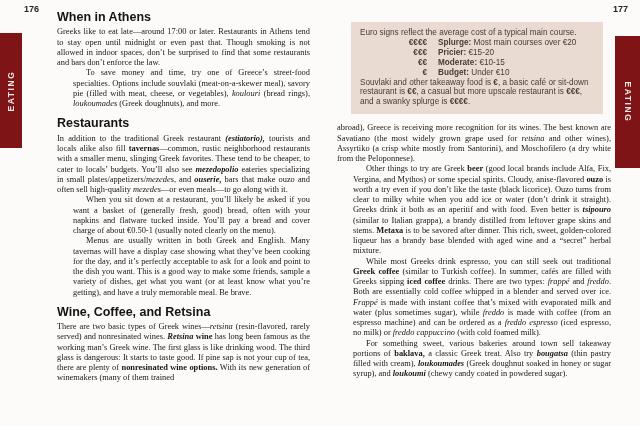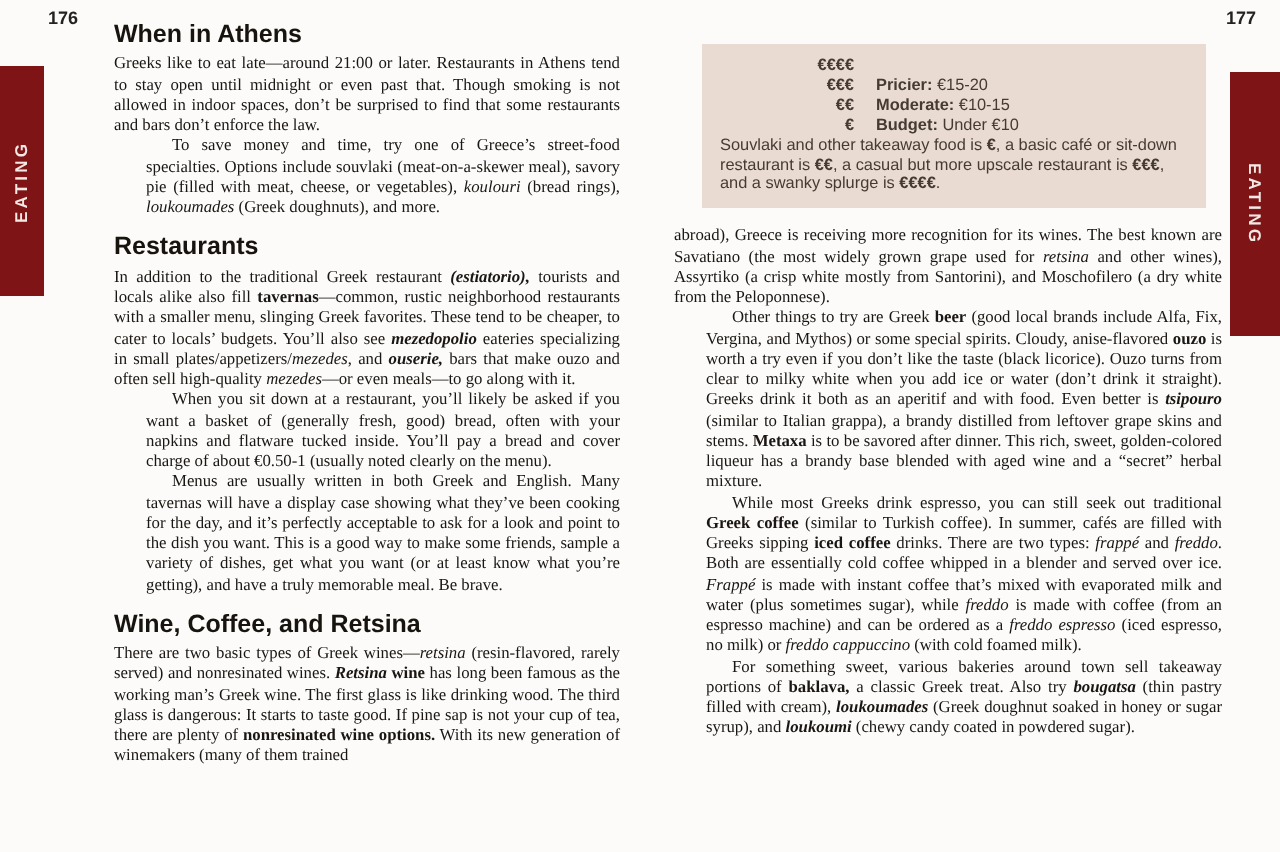--- a/index.html
+++ b/index.html
@@ -40,41 +40,43 @@
 <body>
 
 <div class="spread">
 
   <div class="page-num left">176</div>
   <div class="tab tab-left">
     <span class="tab-text">EATING</span>
   </div>
   <div class="col col-left" id="left-sections">
       <h2 class="sec-heading">When in Athens</h2>
-      <p class="body-p"><span>Greeks like to eat late—around 21:00 or later. Restaurants in Athens tend to stay open until midnight or even past that. Though smoking is not allowed in indoor spaces, don’t be surprised to find that some restaurants and bars don’t enforce the law.</span></p>
+      <p class="body-p"><span>Greeks like to eat late—around 17:00 or later. Restaurants in Athens tend to stay open until midnight or even past that. Though smoking is not allowed in indoor spaces, don’t be surprised to find that some restaurants and bars don’t enforce the law.</span></p>
       <p class="body-p ind"><span>To save money and time, try one of Greece’s street-food specialties. Options include souvlaki (meat-on-a-skewer meal), savory pie (filled with meat, cheese, or vegetables), </span><i>koulouri</i><span> (bread rings), </span><i>loukoumades</i><span> (Greek doughnuts), and more.</span></p>
       <h2 class="sec-heading">Restaurants</h2>
       <p class="body-p"><span>In addition to the traditional Greek restaurant </span><span class="bi">(estiatorio),</span><span> tourists and locals alike also fill </span><b>tavernas</b><span>—common, rustic neighborhood restaurants with a smaller menu, slinging Greek favorites. These tend to be cheaper, to cater to locals’ budgets. You’ll also see </span><span class="bi">mezedopolio</span><span> eateries specializing in small plates/appetizers/</span><i>mezedes</i><span>, and </span><span class="bi">ouserie,</span><span> bars that make ouzo and often sell high-quality </span><i>mezedes</i><span>—or even meals—to go along with it.</span></p>
       <p class="body-p ind"><span>When you sit down at a restaurant, you’ll likely be asked if you want a basket of (generally fresh, good) bread, often with your napkins and flatware tucked inside. You’ll pay a bread and cover charge of about €0.50-1 (usually noted clearly on the menu).</span></p>
       <p class="body-p ind"><span>Menus are usually written in both Greek and English. Many tavernas will have a display case showing what they’ve been cooking for the day, and it’s perfectly acceptable to ask for a look and point to the dish you want. This is a good way to make some friends, sample a variety of dishes, get what you want (or at least know what you’re getting), and have a truly memorable meal. Be brave.</span></p>
       <h2 class="sec-heading">Wine, Coffee, and Retsina</h2>
       <p class="body-p"><span>There are two basic types of Greek wines—</span><i>retsina</i><span> (resin-flavored, rarely served) and nonresinated wines. </span><span class="bi">Retsina</span><b> wine</b><span> has long been famous as the working man’s Greek wine. The first glass is like drinking wood. The third glass is dangerous: It starts to taste good. If pine sap is not your cup of tea, there are plenty of </span><b>nonresinated wine options.</b><span> With its new generation of winemakers (many of them trained</span></p>
     </div>
 
   <div class="page-num right">177</div>
   <div class="tab tab-right">
     <span class="tab-text">EATING</span>
   </div>
 
   <div class="col col-right">
     <div class="code-box">
       <div class="code-box-body">
+        <p class="code-intro">Euro signs reflect the average cost of a typical main course.</p>
         <div id="tier-list">
             <div class="tier">
               <span class="tier-sym">€€€€</span>
+              <span class="tier-text"><b>Splurge:</b> Most main courses over €20</span>
             </div>
             <div class="tier">
               <span class="tier-sym">€€€</span>
               <span class="tier-text"><b>Pricier:</b> €15-20</span>
             </div>
             <div class="tier">
               <span class="tier-sym">€€</span>
               <span class="tier-text"><b>Moderate:</b> €10-15</span>
             </div>
             <div class="tier">

